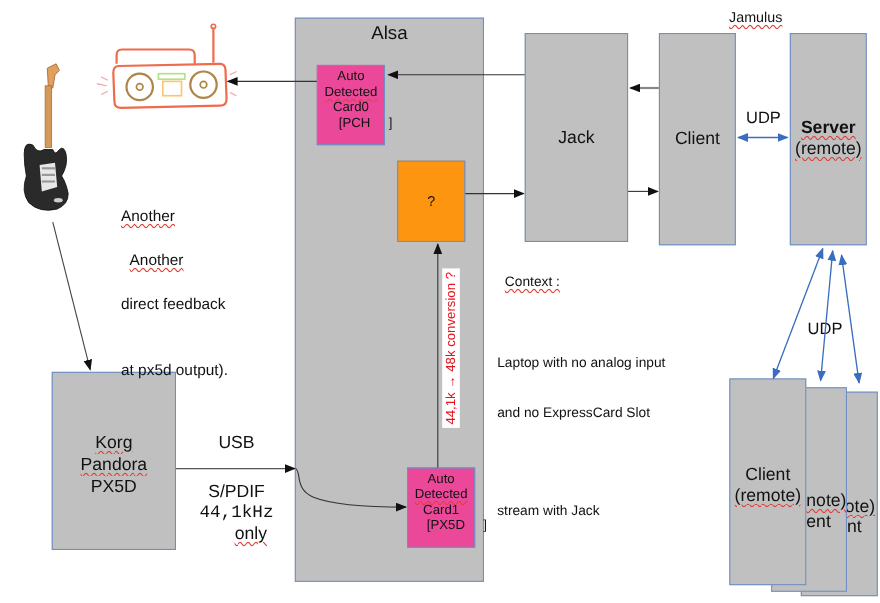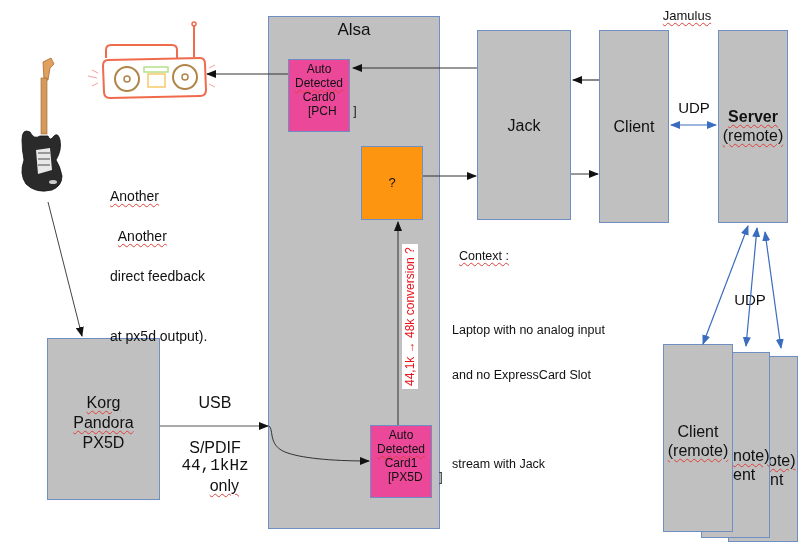--- a/index.html
+++ b/index.html
@@ -74,21 +74,21 @@
 <div class="lbl" style="left:728px;top:290px;width:44px;font-size:15px;">UDP</div>
 
 <div class="box" style="left:47px;top:338px;width:113px;height:162px;"></div>
 <div class="lbl ul" style="left:47px;top:393px;width:113px;">Korg</div>
 <div class="lbl" style="left:47px;top:413px;width:113px;"><span class="ul">Pandora</span></div>
 <div class="lbl" style="left:47px;top:433px;width:113px;">PX5D</div>
 
 <div class="lbl" style="left:180px;top:393px;width:70px;">USB</div>
 <div class="lbl" style="left:175px;top:438px;width:80px;">S/PDIF</div>
 <div class="lbl" style="left:175px;top:457px;width:80px;font-family:Liberation Mono, monospace;">44,1kHz</div>
-<div class="lbl" style="left:159px;top:476px;width:80px;text-align:right;"><span class="ul">only</span></div>
+<div class="lbl" style="left:188px;top:476px;width:80px;"><span class="ul">only</span></div>
 
 <div class="big" style="left:110px;top:146px;">
   <div class="ul">Another</div>
   <div class="ul" style="display:inline-block;">Another</div>
   <div>direct feedback</div>
   <div>at px5d output).</div>
 </div>
 
 <div class="txt" style="left:452px;top:234px;">
   <div class="ul" style="display:inline-block;">Context :</div>

